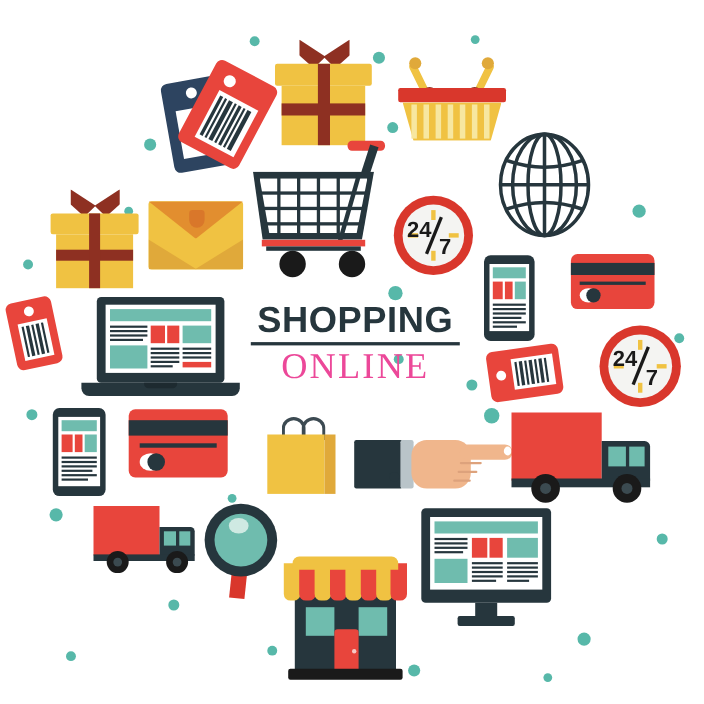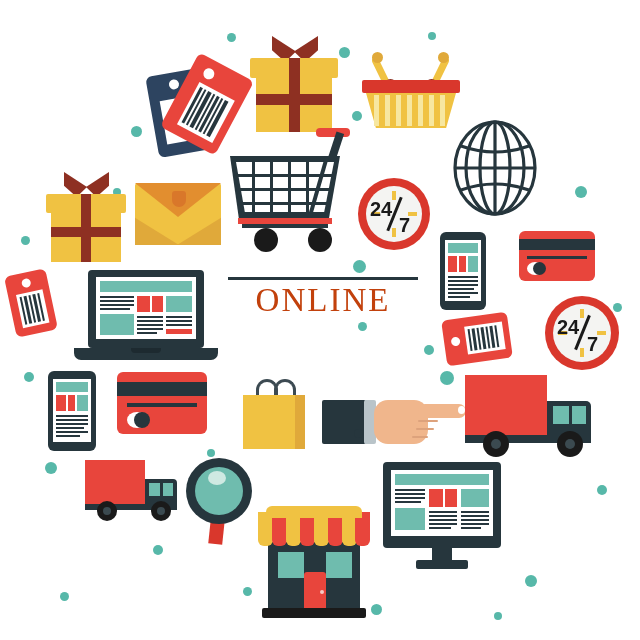--- a/index.html
+++ b/index.html
@@ -26,21 +26,21 @@
   }
   #title-block .l1{
     font-family:"Liberation Sans", sans-serif;
     font-weight:bold;font-size:33px;letter-spacing:.5px;line-height:34px;
     color:#26363d;
   }
   #title-block .rule{height:3px;background:#26363d;margin:3px 0 2px;}
   #title-block .l2{
     font-family:"Liberation Serif", serif;
     font-weight:normal;font-size:33px;letter-spacing:2px;line-height:36px;
-    color:#c2410c;
+    color:#ec4899;
   }
 
   
   .screen{background:#fff;position:relative;overflow:hidden;}
   .s-head{position:absolute;background:#6fbcae;}
   .s-teal{position:absolute;background:#6fbcae;}
   .s-red{position:absolute;background:#e8453c;}
   .s-line{position:absolute;background:#26363d;height:2px;}
 
   
@@ -350,20 +350,21 @@
       <div class="s-line" style="left:70px;top:39px;width:26px;"></div>
       <div class="s-line" style="left:70px;top:43px;width:26px;"></div>
       <div class="s-line" style="left:70px;top:47px;width:26px;"></div>
       <div class="s-red" style="left:70px;top:52px;width:26px;height:5px;"></div>
     </div>
     <div class="base"></div>
     <div class="notch"></div>
   </div>
 
   <div id="title-block">
+    <div class="l1">SHOPPING</div>
     <div class="rule"></div>
     <div class="l2">ONLINE</div>
   </div>
 
   <div class="icon tag" style="left:444px;top:316px;width:66px;height:46px;transform:rotate(-8deg);">
     <div class="body" style="background:#e8453c;"></div>
     <div class="hole" style="left:7px;top:18px;width:9px;height:9px;"></div>
     <div class="lbl" style="left:22px;top:9px;width:38px;height:28px;"></div>
     <div class="bar" style="left:25px;top:12px;width:2px;height:22px;"></div>
     <div class="bar" style="left:29px;top:12px;width:3px;height:22px;"></div>

